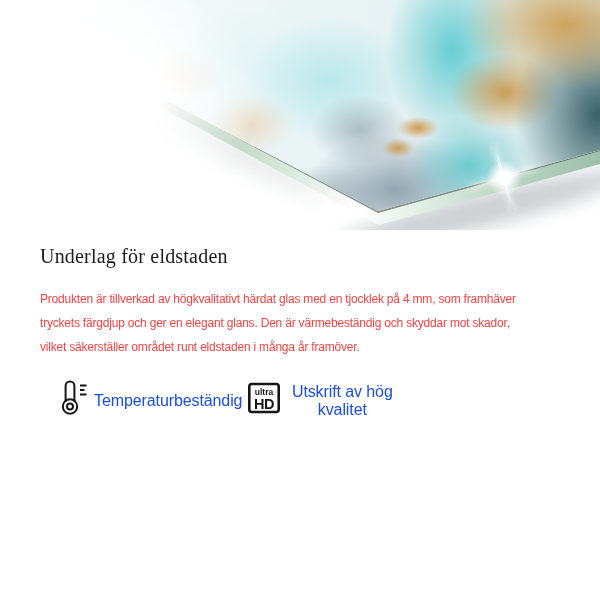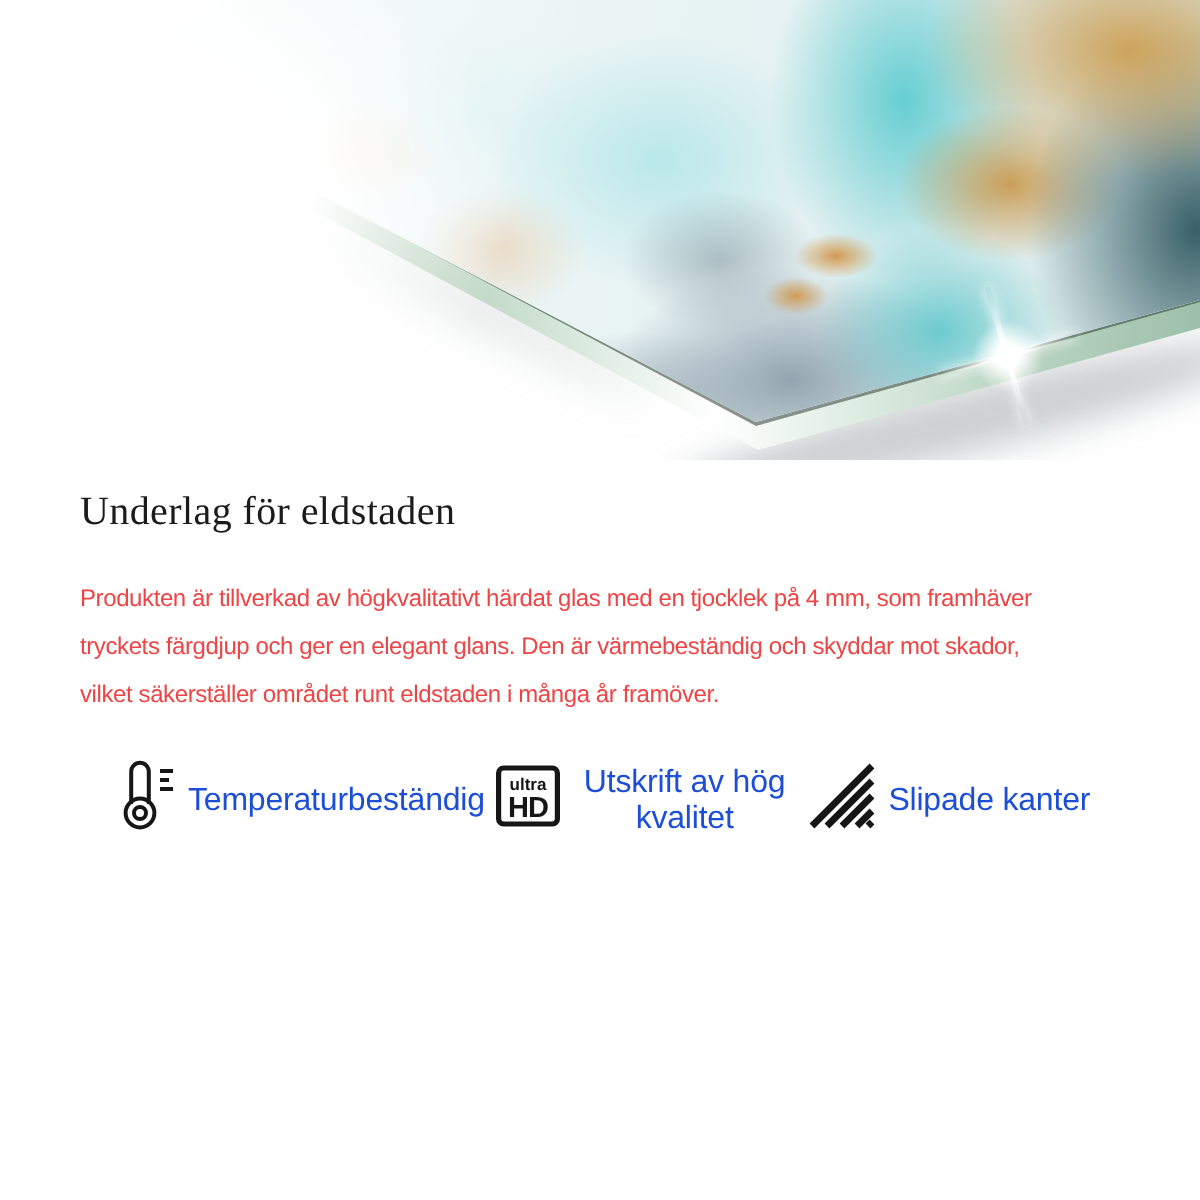--- a/index.html
+++ b/index.html
@@ -117,32 +117,17 @@
             <rect class="stroke" x="7.3" y="8" width="29.4" height="28" rx="2.5" style="stroke-width:2.6"></rect>
             <text x="22" y="19" text-anchor="middle" font-size="8.5" font-weight="bold" fill="#161616" font-family="Liberation Sans, sans-serif">ultra</text>
             <text x="22" y="32.5" text-anchor="middle" font-size="14.5" font-weight="bold" fill="#161616" font-family="Liberation Sans, sans-serif" letter-spacing="-0.5">HD</text>
           </svg>
         </div>
         <div class="feature-label">Utskrift av hög kvalitet</div>
       </div>
 
 
 
-      <div class="feature">
-        <div class="icon">
-          <svg viewBox="0 0 44 44">
-            <path d="M7 37 L37 7 L37 37 Z" fill="none"></path>
-            <g stroke="#161616" stroke-width="3.4">
-              <path d="M7 37 L37 7"></path>
-              <path d="M14.5 37 L37 14.5"></path>
-              <path d="M22 37 L37 22"></path>
-              <path d="M29.5 37 L37 29.5"></path>
-              <path d="M35 37 L37 35"></path>
-            </g>
-          </svg>
-        </div>
-        <div class="feature-label">Slipade kanter</div>
-      </div>
 
 
     </div>
   </div>
 </div>
 
 </body></html>

